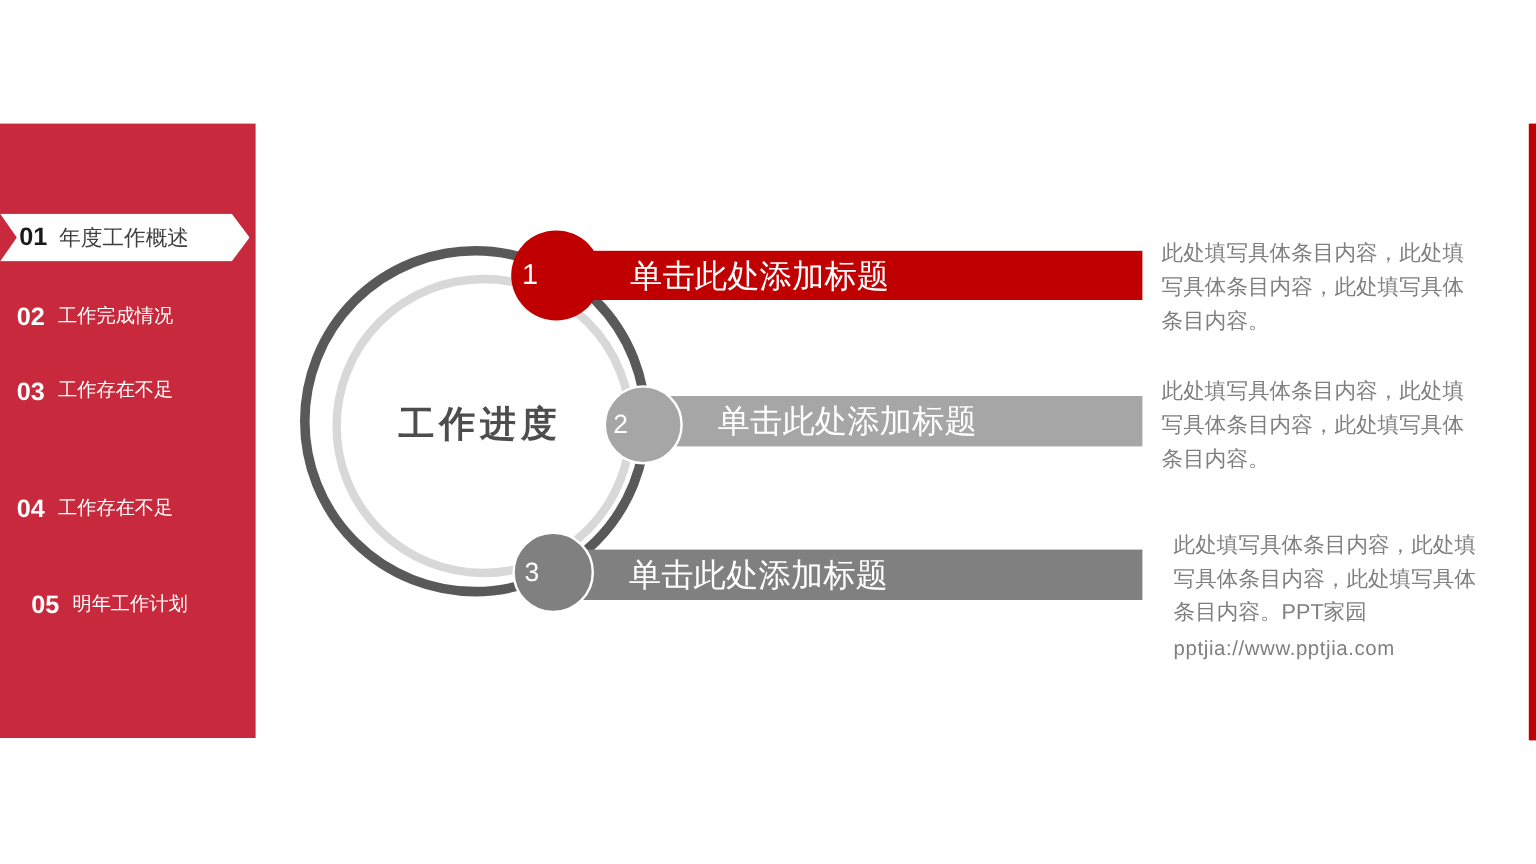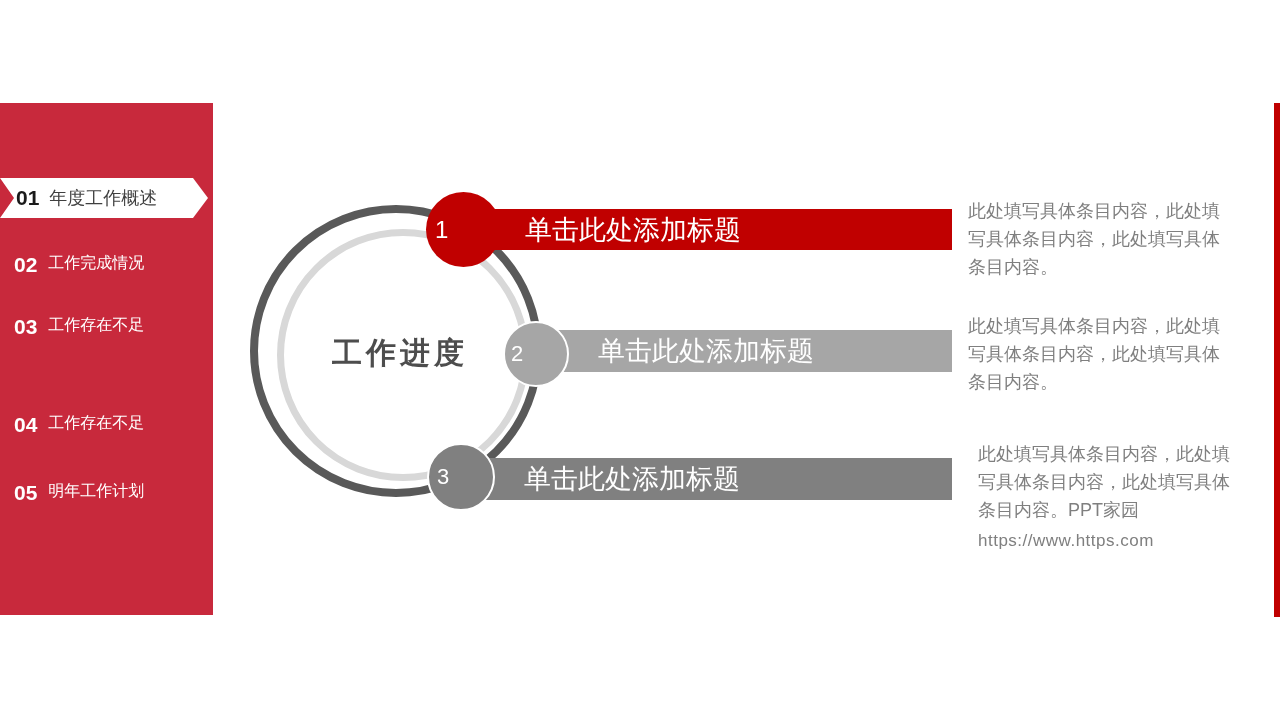--- a/index.html
+++ b/index.html
@@ -60,21 +60,21 @@
       <span class="lbl">工作完成情况</span>
     </div>
     <div class="side-item" style="top:212px;">
       <span class="num">03</span>
       <span class="lbl">工作存在不足</span>
     </div>
     <div class="side-item" style="top:310px;">
       <span class="num">04</span>
       <span class="lbl">工作存在不足</span>
     </div>
-    <div class="side-item" style="top:378px;">
+    <div class="side-item" style="top:390px;margin-left:12px;">
       <span class="num">05</span>
       <span class="lbl">明年工作计划</span>
     </div>
   </div>
 
   <div class="ring-dark"></div>
   <div class="ring-light"></div>
   <div class="hub-title">工作进度</div>
 
   <div class="bar bar1">
@@ -94,18 +94,18 @@
     <span>2</span>
   </div>
   <div class="stepc c3">
     <span>3</span>
   </div>
 
   <div class="detail d1">此处填写具体条目内容，此处填写具体条目内容，此处填写具体条目内容。</div>
   <div class="detail d2">此处填写具体条目内容，此处填写具体条目内容，此处填写具体条目内容。</div>
   <div class="detail d3">
     <span>此处填写具体条目内容，此处填写具体条目内容，此处填写具体条目内容。PPT家园</span>
-    <span class="url">https://www.https.com</span>
+    <span class="url">pptjia://www.pptjia.com</span>
   </div>
 
   <div class="edge-bar"></div>
 
 </div>
 
 </body></html>

